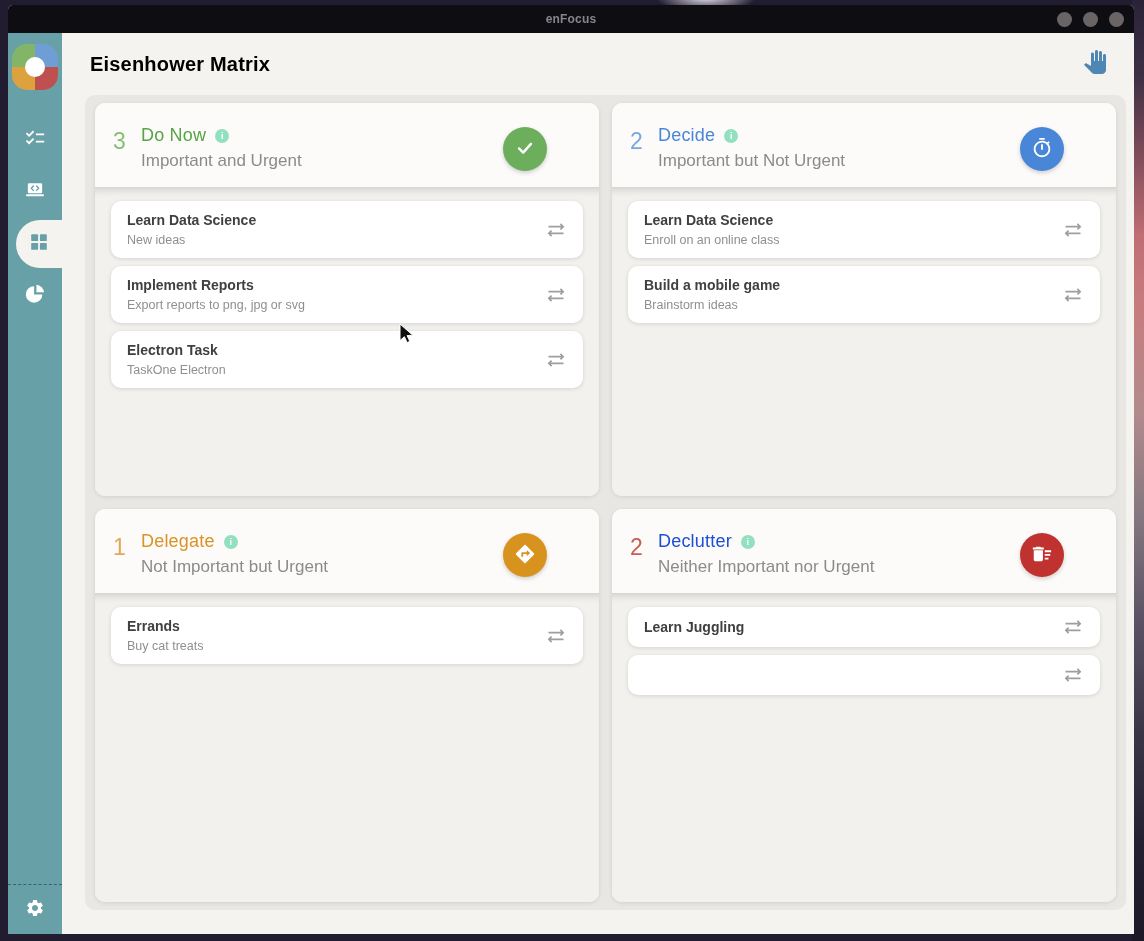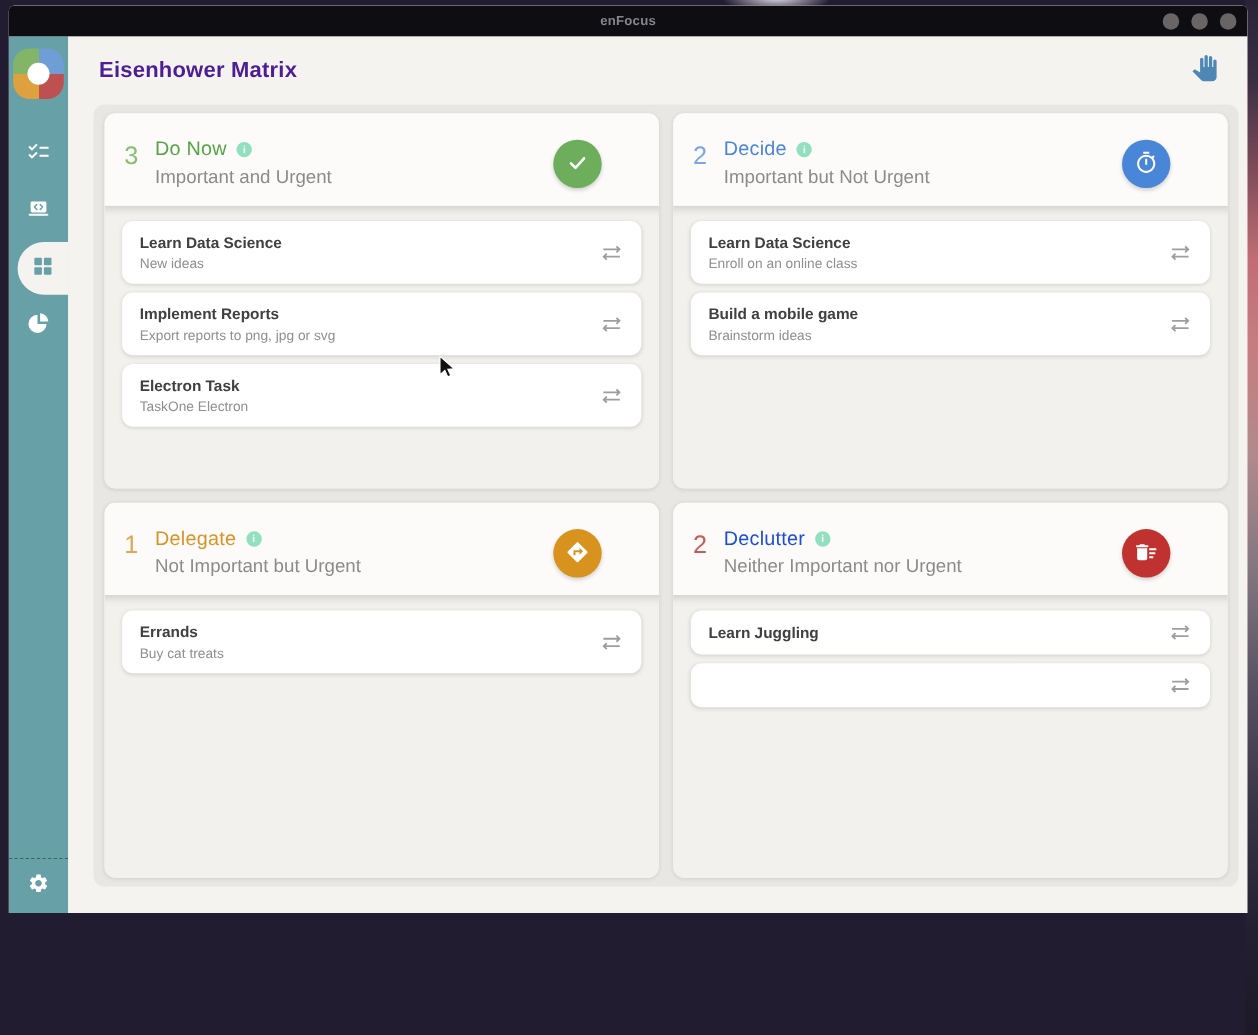--- a/index.html
+++ b/index.html
@@ -10,21 +10,21 @@
     background:#221c31;
   }
   
   .wp-glow { position:absolute; left:656px; top:-16px; width:100px; height:28px;
     background:radial-gradient(closest-side, rgba(235,230,243,.95), rgba(235,230,243,0));
     border-radius:50%; }
   .wp-right { position:absolute; left:1132px; top:0; width:12px; height:941px;
     background:linear-gradient(180deg,#2a2338 0%,#3c2f44 8%,#7c4a58 16%,#c06d74 25%,#c77d7e 33%,
       #b18a8c 44%,#83767f 55%,#5a5264 66%,#3a3447 78%,#231f30 90%,#1d1929 100%); }
   
-  .window { position:absolute; left:8px; top:5px; width:1126px; height:825px;
+  .window { position:absolute; left:8px; top:5px; width:1126px; height:929px;
     background:#f4f3f0; border-radius:5px 5px 0 0; overflow:hidden;
     display:flex; flex-direction:column; }
   .titlebar { height:28px; background:#0d0d12; flex:0 0 28px;
     display:flex; align-items:center; justify-content:center; position:relative; }
   .titlebar-title { color:#85858c; font-size:12px; font-weight:bold; letter-spacing:.2px; }
   .titlebar-controls { position:absolute; right:10px; top:0; height:28px; display:flex; align-items:center; gap:11px; }
   .tb-dot { width:15px; height:15px; border-radius:50%; background:#696466; }
   .app-row { flex:1; display:flex; min-height:0; }
   
   .sidebar { width:54px; flex:0 0 54px; background:#68a0a7; display:flex; flex-direction:column; align-items:center; }
@@ -35,21 +35,21 @@
   .nav-item { height:52px; width:100%; display:flex; align-items:center; justify-content:center; cursor:pointer; }
   .nav-item svg { width:22px; height:22px; }
   .nav-item.active { background:#f4f3f0; border-radius:26px 0 0 26px; width:46px; height:48px; align-self:flex-end; margin:2px 0; }
   .sidebar-spacer { flex:1; }
   .sidebar-bottom { width:100%; border-top:1px dashed rgba(25,45,50,.55); height:50px;
     display:flex; align-items:center; justify-content:center; }
   .sidebar-bottom svg { width:20px; height:20px; }
   
   .main { flex:1; display:flex; flex-direction:column; min-width:0; background:#f4f3f0; }
   .page-header { height:62px; flex:0 0 62px; display:flex; align-items:center; padding:0 26px 0 28px; }
-  .page-title { font-size:20px; font-weight:bold; color:#4c1d95; letter-spacing:.2px; }
+  .page-title { font-size:20px; font-weight:bold; color:#000000; letter-spacing:.2px; }
   .header-tool { margin-left:auto; width:26px; height:26px; display:flex; align-items:center; justify-content:center; cursor:pointer; }
   .matrix { margin:0 8px 24px 23px; height:815px; background:#e9e7e4; border-radius:10px;
     display:grid; grid-template-columns:1fr 1fr; grid-template-rows:1fr 1fr; gap:13px; padding:8px 10px; }
   .quadrant { background:#fcfbf9; border-radius:10px; overflow:hidden; display:flex; flex-direction:column;
     box-shadow:0 1px 4px rgba(0,0,0,.10); }
   .q-header { padding:22px 20px 16px 18px; display:flex; align-items:flex-start; background:#fcfbf9; }
   .q-count { width:28px; font-size:23px; font-weight:normal; margin-top:3px; flex:0 0 28px; }
   .q-titles { display:flex; flex-direction:column; }
   .q-title-row { display:flex; align-items:center; gap:9px; }
   .q-title { font-size:18px; font-weight:normal; letter-spacing:.2px; }

